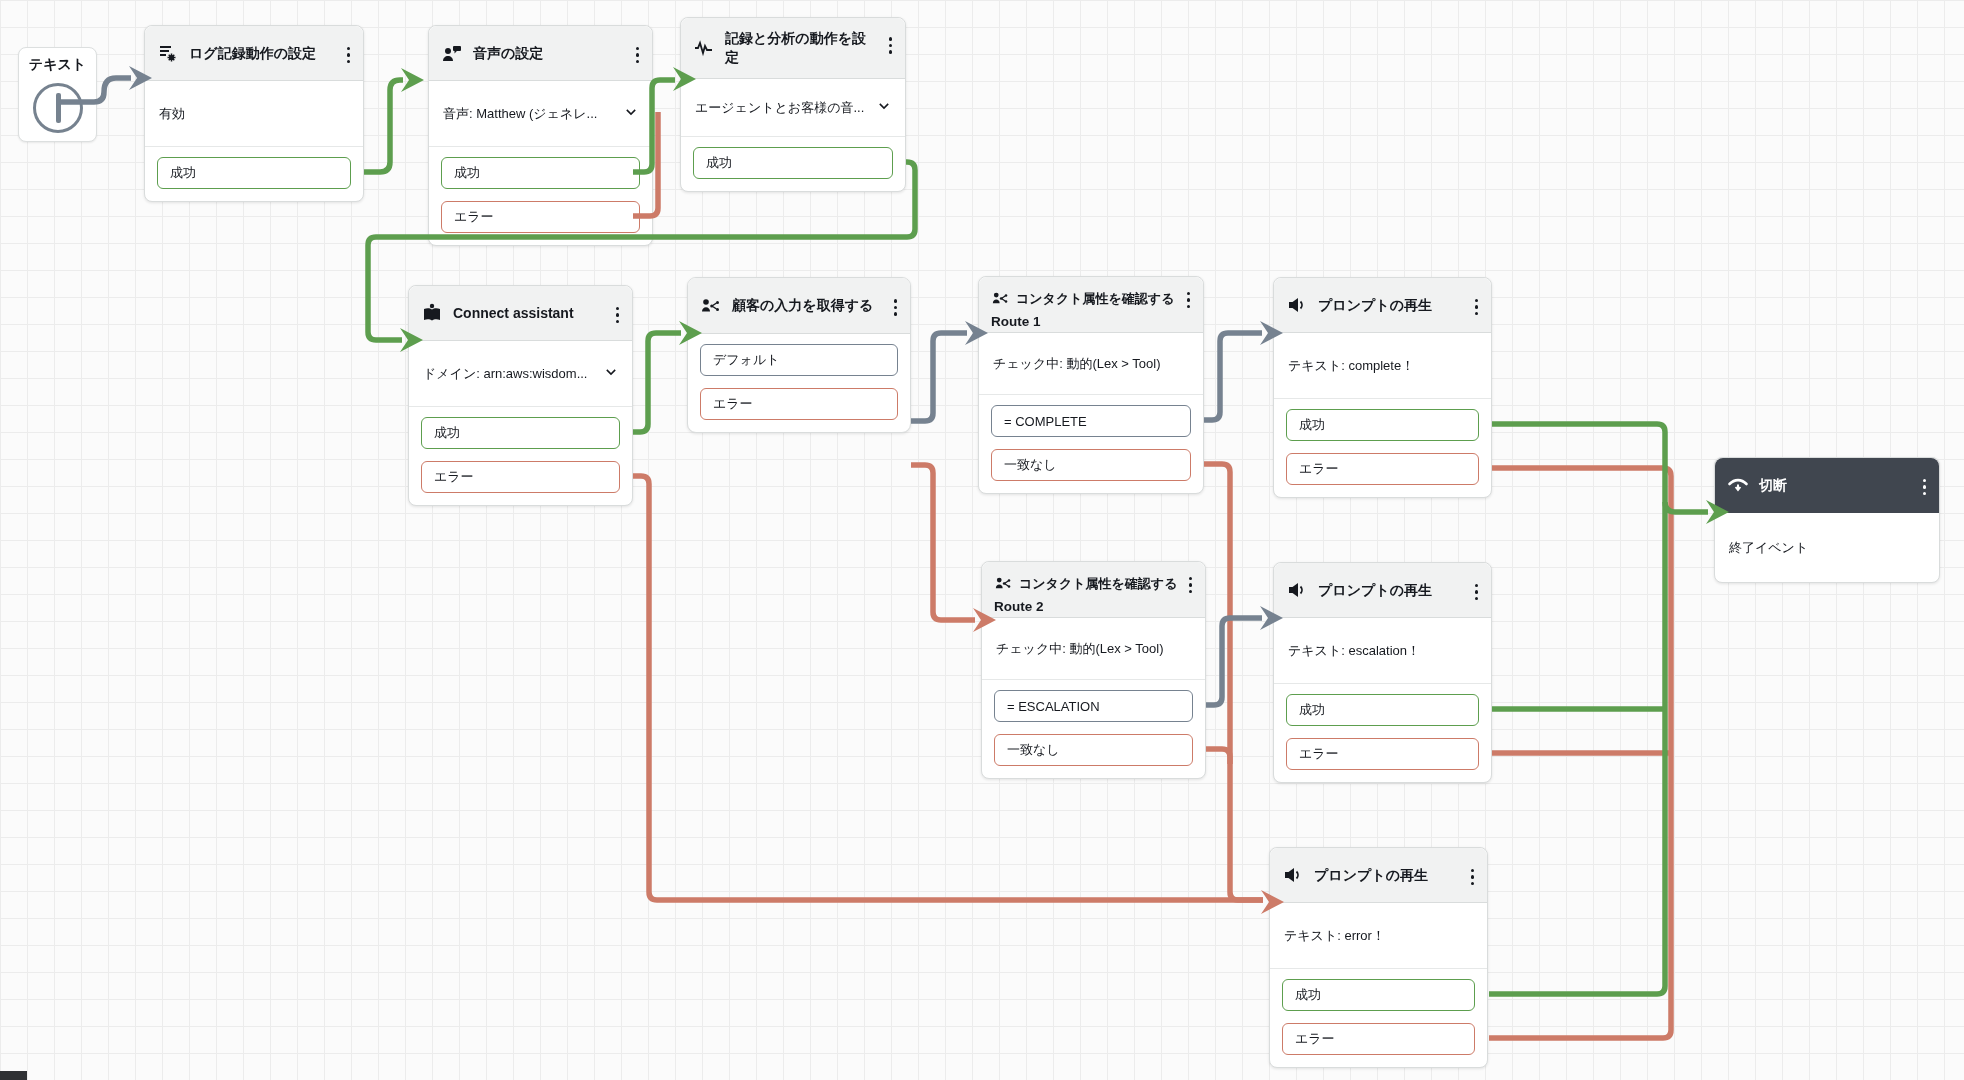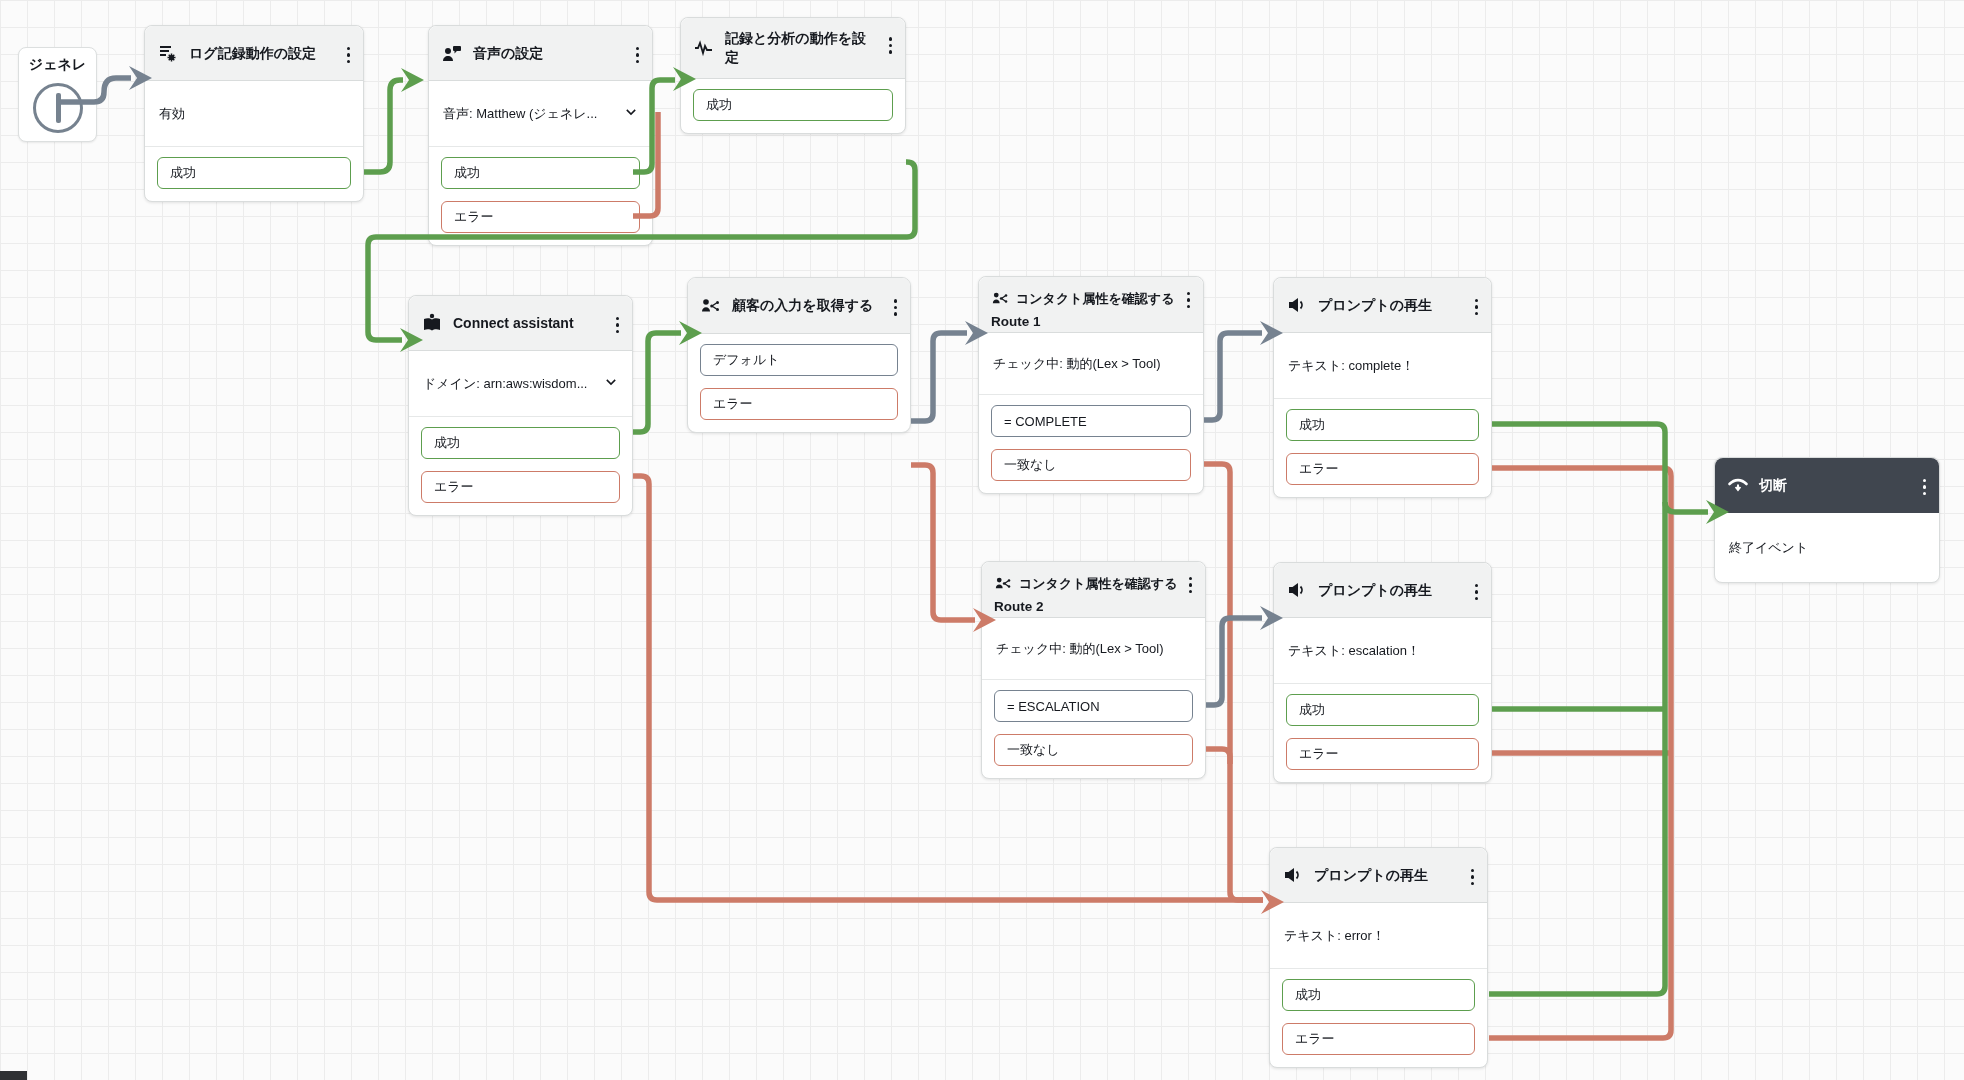--- a/index.html
+++ b/index.html
@@ -50,21 +50,21 @@
   .output.neutral{border-color:#768290}
   .chev{flex:0 0 14px;}
   .corner-chip{position:absolute;left:0;top:1071px;width:27px;height:9px;background:#2f3134;z-index:4;}
 </style>
 </head>
 <body>
 
 <div id="canvas">
 
   <div class="entry">
-    <div class="entry-label">ジェネレ</div>
+    <div class="entry-label">テキスト</div>
     <div class="entry-circle">
         <span class="entry-bar"></span>
       </div>
   </div>
 
   <div class="node" style="left:144px;top:25px;width:220px;">
     <div class="node-header" style="height:55px;">
       <div class="hrow">
         <span class="nicon">
           <svg width="20" height="20" viewBox="0 0 20 20">
@@ -129,26 +129,32 @@
             </svg>
         </span>
         <span class="ntitle">記録と分析の動作を設定</span>
         <span class="kebab">
             <i></i>
             <i></i>
             <i></i>
           </span>
       </div>
     </div>
-    <div class="outputs">
-      <div class="output success">成功</div>
-    </div>
-  </div>
-
-  <div class="node" style="left:408px;top:295px;width:225px;">
+    <div class="node-body" style="height:58px;">
+      <span>エージェントとお客様の音...</span>
+      <span class="chev"><svg width="14" height="14" viewBox="0 0 20 20">
+            <path d="M4 7l6 6 6-6" stroke="#16191f" stroke-width="2.2" fill="none"></path>
+          </svg></span>
+    </div>
+    <div class="outputs">
+      <div class="output success">成功</div>
+    </div>
+  </div>
+
+  <div class="node" style="left:408px;top:285px;width:225px;">
     <div class="node-header" style="height:55px;">
       <div class="hrow">
         <span class="nicon">
           <svg width="20" height="20" viewBox="0 0 20 20">
               <circle cx="10" cy="3" r="2.2" fill="#16191f"></circle>
               <path d="M10 6.5C8 4.9 5 4.7 2 5.9V17c3-1.2 6-1 8 .6 2-1.6 5-1.8 8-.6V5.9c-3-1.2-6-1-8 .6z" fill="#16191f"></path>
             </svg>
         </span>
         <span class="ntitle">Connect assistant</span>
         <span class="kebab">

